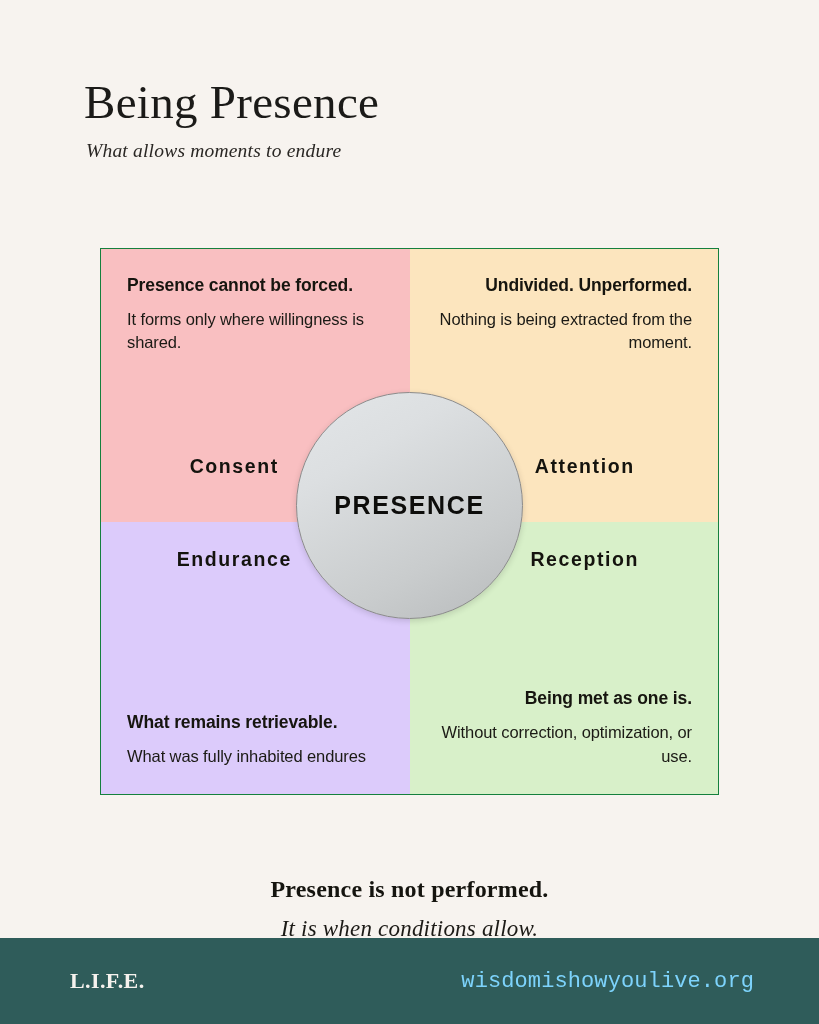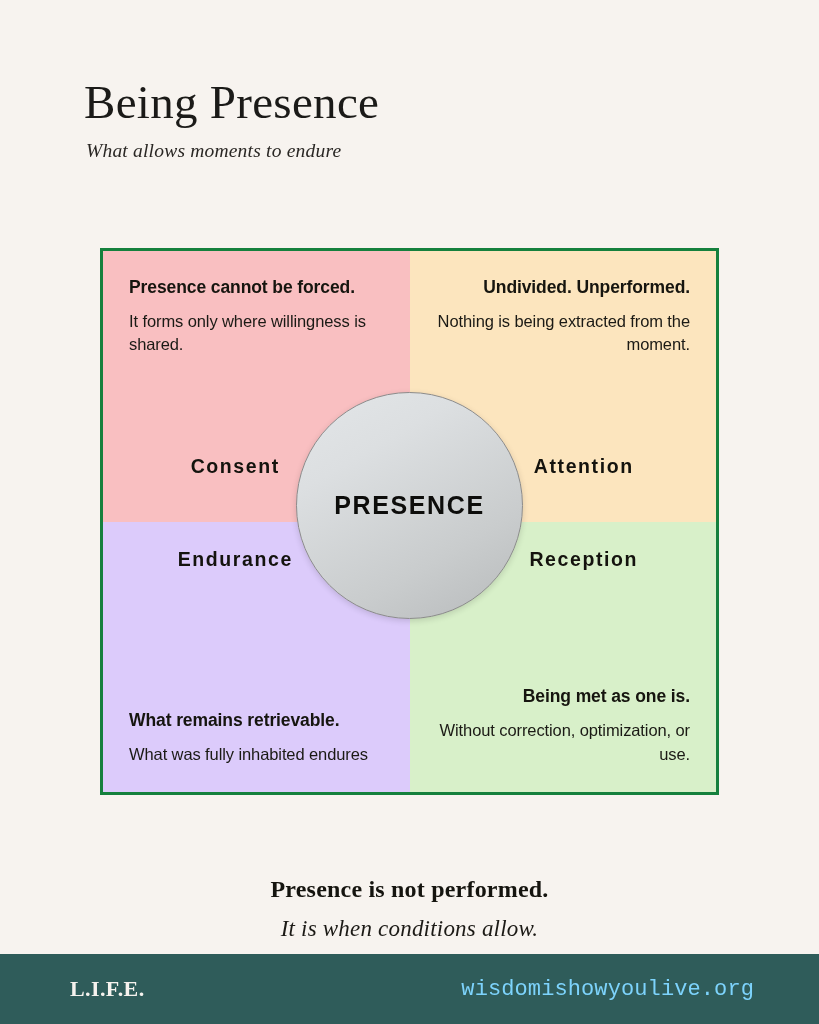--- a/index.html
+++ b/index.html
@@ -43,21 +43,21 @@
   
   .matrix {
     position: absolute;
     left: 100px;
     top: 248px;
     width: 619px;
     height: 547px;
     display: grid;
     grid-template-columns: 1fr 1fr;
     grid-template-rows: 1fr 1fr;
-    border: 3px solid #15803d;
+    border: 1px solid #15803d;
     box-sizing: border-box;
   }
   .cell {
     position: relative;
     box-sizing: border-box;
     padding: 26px 26px;
     display: flex;
     flex-direction: column;
   }
   .cell.tl { background: #f9bfc1; }
@@ -155,21 +155,21 @@
     margin: 13px 0 0 0;
     letter-spacing: 0.2px;
   }
 
   
   .footer {
     position: absolute;
     left: 0;
     bottom: 0;
     width: 819px;
-    height: 70px;
+    height: 86px;
     background: #2f5c5a;
     display: flex;
     align-items: center;
     justify-content: space-between;
     box-sizing: border-box;
     padding: 0 65px 0 70px;
   }
   .footer-brand {
     font-family: "Liberation Serif", serif;
     font-weight: bold;

